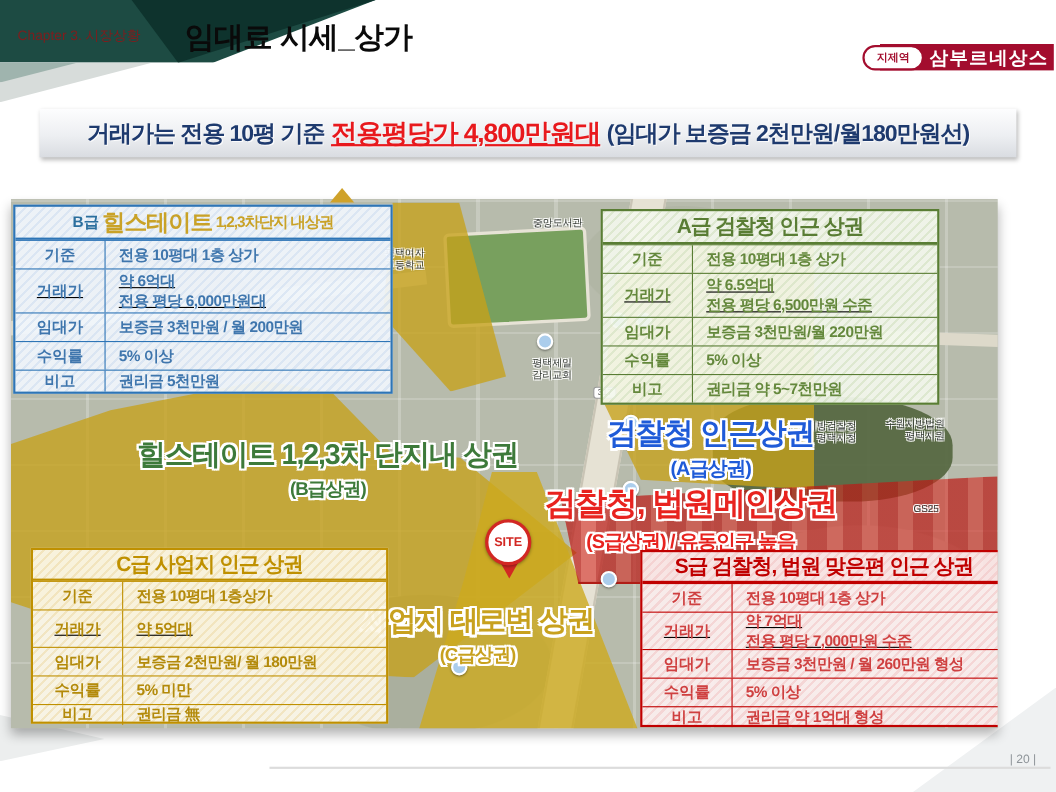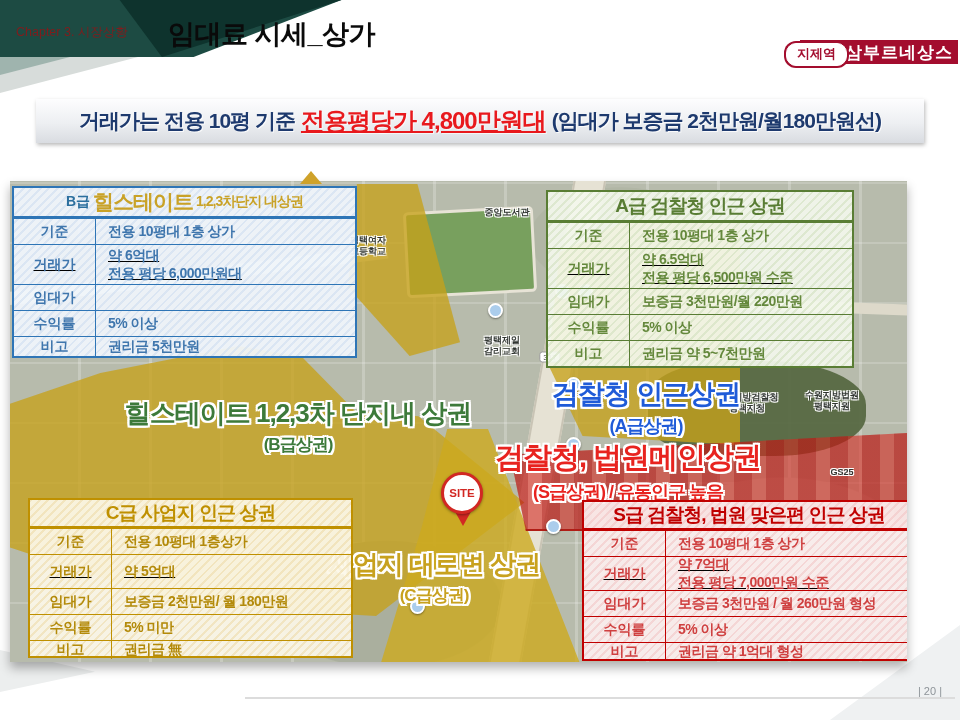--- a/index.html
+++ b/index.html
@@ -18,21 +18,21 @@
   .rb-mid { position:absolute; left:0; top:57px; width:70px; height:18px; background:#9fb4ae;
     clip-path:polygon(0 0,100% 0,0 100%); }
   .chapter-label { position:absolute; left:16px; top:24px; font-size:12.5px; color:#7f1d1d; z-index:6; }
   .page-title { position:absolute; left:168px; top:16px; font-size:27px; font-weight:800; color:#0a0a0a;
     z-index:6; letter-spacing:-0.5px; }
 
   
   .logo { position:absolute; left:800px; top:40px; width:158px; height:24px; background:#a30d2e;
     display:flex; align-items:center; justify-content:flex-end; padding-right:5px; z-index:6; }
   .station-pill { position:absolute; left:-14px; top:2.5px; background:#fff; color:#a30d2e;
-    border:1px solid #fff; border-radius:10px; font-size:13px; font-weight:bold; padding:1px 10px 2px;
+    border:1px solid #fff; border-radius:10px; font-size:10px; font-weight:bold; padding:1px 10px 2px;
     box-shadow:0 0 0 2px #a30d2e; }
   .brand-name { color:#fff; font-size:17px; font-weight:800; letter-spacing:1px; white-space:nowrap; }
 
   
   .banner { position:absolute; left:36px; top:99px; width:888px; height:44px; z-index:4;
     background:linear-gradient(180deg,#fdfdfe 0%,#edeff2 55%,#d9dce1 100%);
     box-shadow:1px 2px 4px rgba(0,0,0,.28); display:flex; align-items:center; justify-content:center;
     white-space:nowrap; }
   .banner .pre,.banner .suf { font-size:21px; font-weight:800; color:#1e3a6e; letter-spacing:-1px;
     text-shadow:1px 1px 0 rgba(255,255,255,.8); }
@@ -68,23 +68,23 @@
     clip-path:polygon(8% 0,62% 0,100% 92%,55% 100%,0 60%); }
   .zone-a { left:538px; top:40px; width:192px; height:224px; background:rgba(199,161,26,.78);
     clip-path:polygon(6% 14%,40% 0,100% 0,100% 100%,18% 96%,0 64%); }
   .zone-c { left:325px; top:248px; width:255px; height:234px; background:rgba(205,170,30,.8);
     clip-path:polygon(44% 0,60% 0,96% 100%,18% 100%,34% 42%); }
   .zone-s { left:500px; top:252px; width:397px; height:98px; background:rgba(214,42,34,.6);
     background-image:repeating-linear-gradient(90deg, rgba(150,10,10,.3) 0 18px, transparent 18px 32px);
     clip-path:polygon(0 22%,100% 0,100% 100%,4% 100%); border-bottom:2px solid #b01d16; }
   .bus { width:15px; height:15px; border-radius:50%; background:#abcdec; border:2px solid #fff;
     box-shadow:0 1px 2px rgba(0,0,0,.4); }
-  .poi { font-size:9px; font-weight:bold; color:#2f3430; text-align:center; white-space:pre-line;
+  .poi { font-size:9px; font-weight:normal; color:#2f3430; text-align:right; white-space:pre-line;
     line-height:1.25; transform:translate(-50%,-50%);
-    text-shadow:-1px -1px 0 #fff,1px -1px 0 #fff,-1px 1px 0 #fff,1px 1px 0 #fff;margin-top:10px; }
+    text-shadow:-1px -1px 0 #fff,1px -1px 0 #fff,-1px 1px 0 #fff,1px 1px 0 #fff; }
   .road-badge { font-size:8px; color:#444; background:#fff; border:1px solid #999; border-radius:3px;
     padding:0 3px; transform:translate(-50%,-50%); }
 
   .zlabel { transform:translate(-50%,-50%); text-align:center; white-space:nowrap; z-index:4; }
   .zl1 { font-weight:800; letter-spacing:-1px;
     text-shadow:-2px -2px 0 #fff,2px -2px 0 #fff,-2px 2px 0 #fff,2px 2px 0 #fff,
                 -2px 0 0 #fff,2px 0 0 #fff,0 -2px 0 #fff,0 2px 0 #fff; }
   .zl2 { font-weight:800; letter-spacing:-1px; margin-top:2px;
     text-shadow:-2px -2px 0 #fff,2px -2px 0 #fff,-2px 2px 0 #fff,2px 2px 0 #fff,
                 -2px 0 0 #fff,2px 0 0 #fff,0 -2px 0 #fff,0 2px 0 #fff; }
@@ -234,20 +234,23 @@
       </div>
       <div class="tr r40">
         <div class="tl">거래가</div>
         <div class="tv">
             <span>약 6억대</span>
             <span>전용 평당 6,000만원대</span>
           </div>
       </div>
       <div class="tr r26">
         <div class="tl">임대가</div>
+        <div class="tv">
+            <span>보증금 3천만원 / 월 200만원</span>
+          </div>
       </div>
       <div class="tr r26">
         <div class="tl">수익률</div>
         <div class="tv">
             <span>5% 이상</span>
           </div>
       </div>
       <div class="tr r26 rlast">
         <div class="tl">비고</div>
         <div class="tv">

